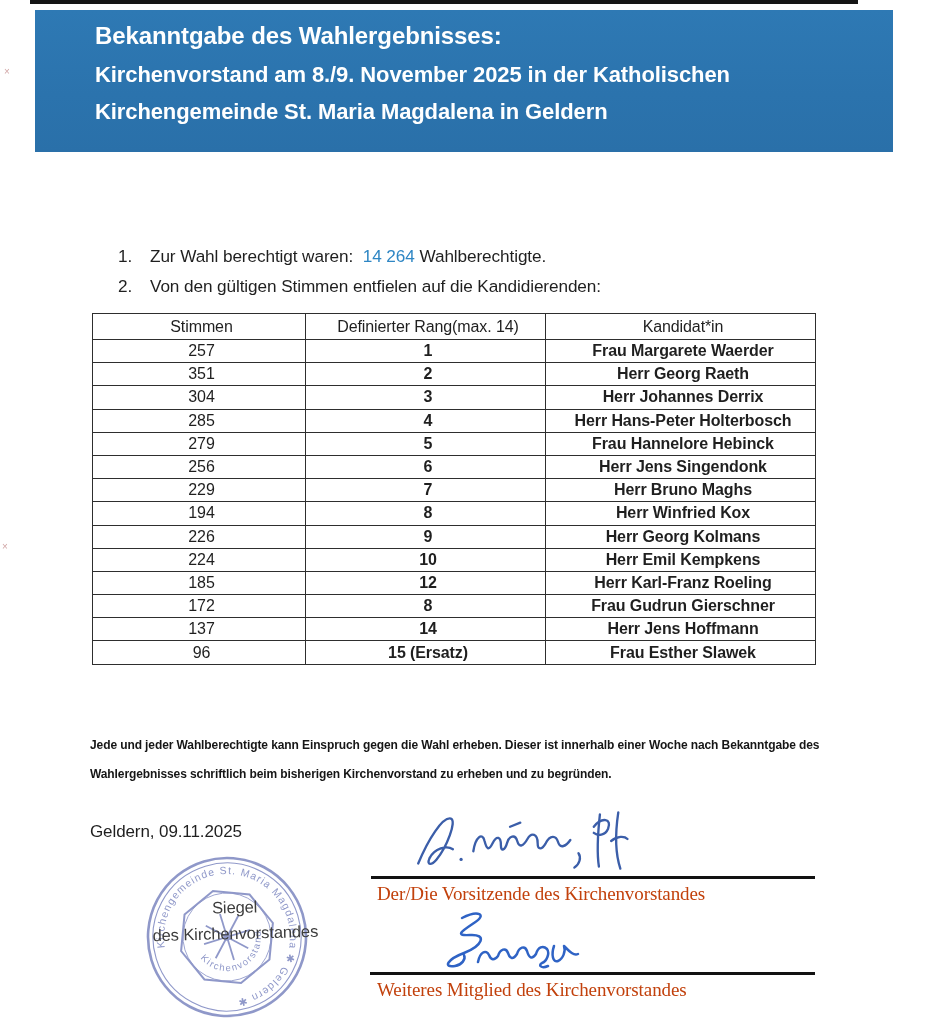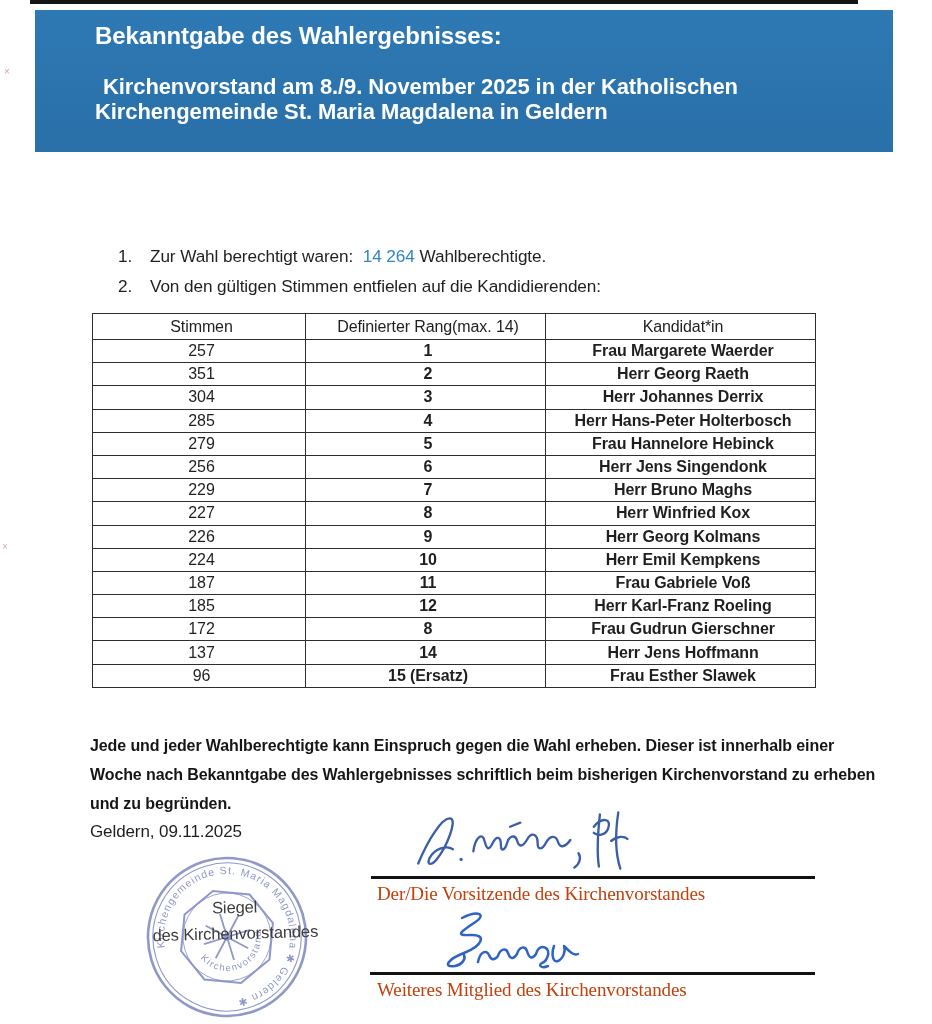--- a/index.html
+++ b/index.html
@@ -15,21 +15,21 @@
   .scan-mark.m1{left:4px; top:66px;}
   .scan-mark.m2{left:2px; top:541px;}
 
   
   .banner{
     position:absolute; left:35px; top:10px; width:858px; height:142px;
     background:linear-gradient(180deg,#2e79b4 0%, #2b73ad 60%, #2a70a9 100%);
     color:#ffffff; padding:0; box-sizing:border-box;
   }
   .banner .l1{position:absolute; left:60px; top:12px; font-size:24px; font-weight:bold;}
-  .banner .l2{position:absolute; left:68px; top:52px; font-size:22px; font-weight:bold;margin-top:12px;}
+  .banner .l2{position:absolute; left:60px; top:52px; font-size:22px; font-weight:bold;}
   .banner .l3{position:absolute; left:60px; top:89px; font-size:22px; font-weight:bold;}
 
   .intro{position:absolute; left:90px; top:180px; width:790px; font-size:17.2px; line-height:31px; margin:0;}
   .hl-blue{color:#2e86c4;}
   .list-item{position:absolute; left:118px; font-size:17.2px;}
   .list-item .num{display:inline-block; width:32px;}
   .li-1{top:246px;}
   .li-2{top:276px;}
   .li-1 .hl-blue{margin-left:5px;}
 
@@ -44,21 +44,21 @@
     overflow:hidden; white-space:nowrap;
   }
   table.results th{height:25px; font-weight:normal;}
   table.results td{height:22.2px;}
   table.results .c1{width:199px;}
   table.results .c2{width:226px;}
   table.results .c3{width:256px;}
   table.results td:nth-child(2), table.results td:nth-child(3){font-weight:bold;}
 
   .notice{position:absolute; left:90px; top:731px; width:795px; margin:0;
-    font-size:16px; font-weight:bold; line-height:29px; color:#161616;}
+    font-size:12px; font-weight:bold; line-height:29px; color:#161616;}
   .place-date{position:absolute; left:90px; top:822px; font-size:17px;}
 
   
   .sig-svg{position:absolute;}
   .sig1{left:408px; top:804px; width:245px; height:72px;}
   .sig2{left:420px; top:908px; width:165px; height:70px;}
   .sig-line{position:absolute; height:3px; background:#121212;}
   .line1{left:371px; top:876px; width:444px;}
   .line2{left:370px; top:972px; width:445px;}
   .sig-label{position:absolute; font-size:19px; color:#c2410c;font-family:Liberation Serif, serif;}
@@ -131,38 +131,33 @@
           <td>256</td>
           <td>6</td>
           <td>Herr Jens Singendonk</td>
         </tr>
         <tr>
           <td>229</td>
           <td>7</td>
           <td>Herr Bruno Maghs</td>
         </tr>
         <tr>
-          <td>227</td>
+          <td>194</td>
           <td>8</td>
           <td>Herr Winfried Kox</td>
         </tr>
         <tr>
           <td>226</td>
           <td>9</td>
           <td>Herr Georg Kolmans</td>
         </tr>
         <tr>
           <td>224</td>
           <td>10</td>
           <td>Herr Emil Kempkens</td>
-        </tr>
-        <tr>
-          <td>187</td>
-          <td>11</td>
-          <td>Frau Gabriele Voß</td>
         </tr>
         <tr>
           <td>185</td>
           <td>12</td>
           <td>Herr Karl-Franz Roeling</td>
         </tr>
         <tr>
           <td>172</td>
           <td>8</td>
           <td>Frau Gudrun Gierschner</td>

